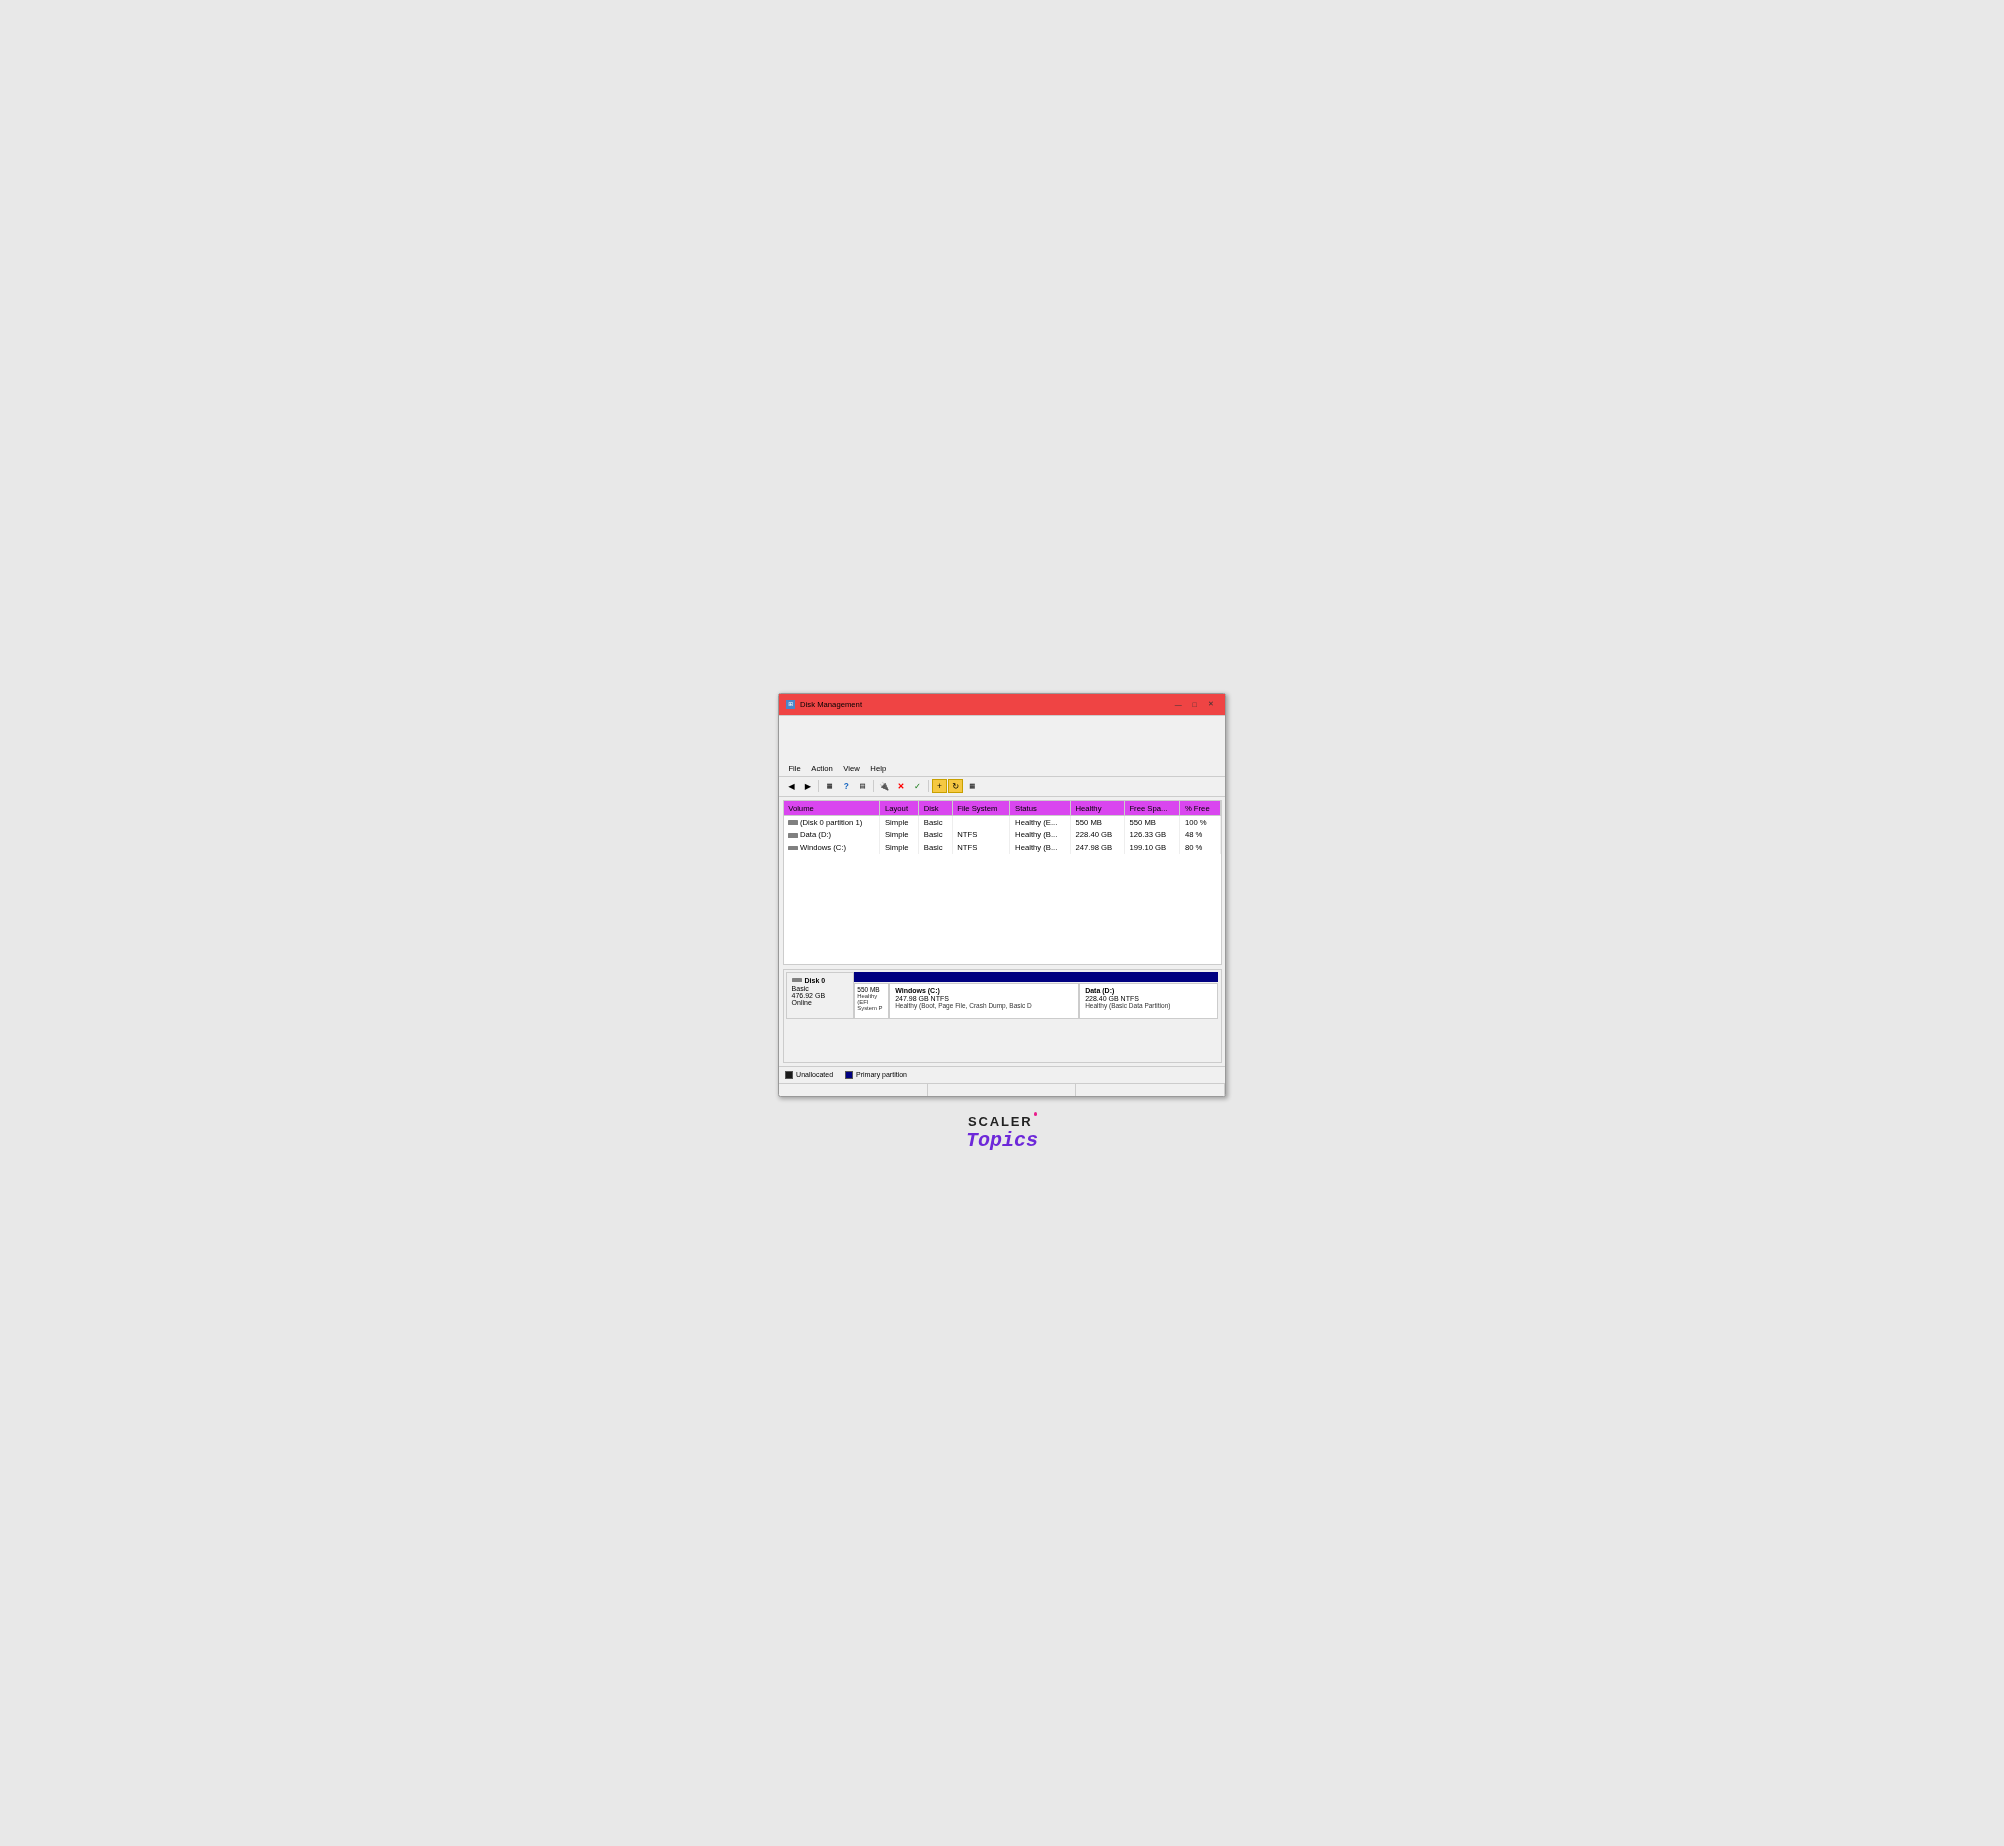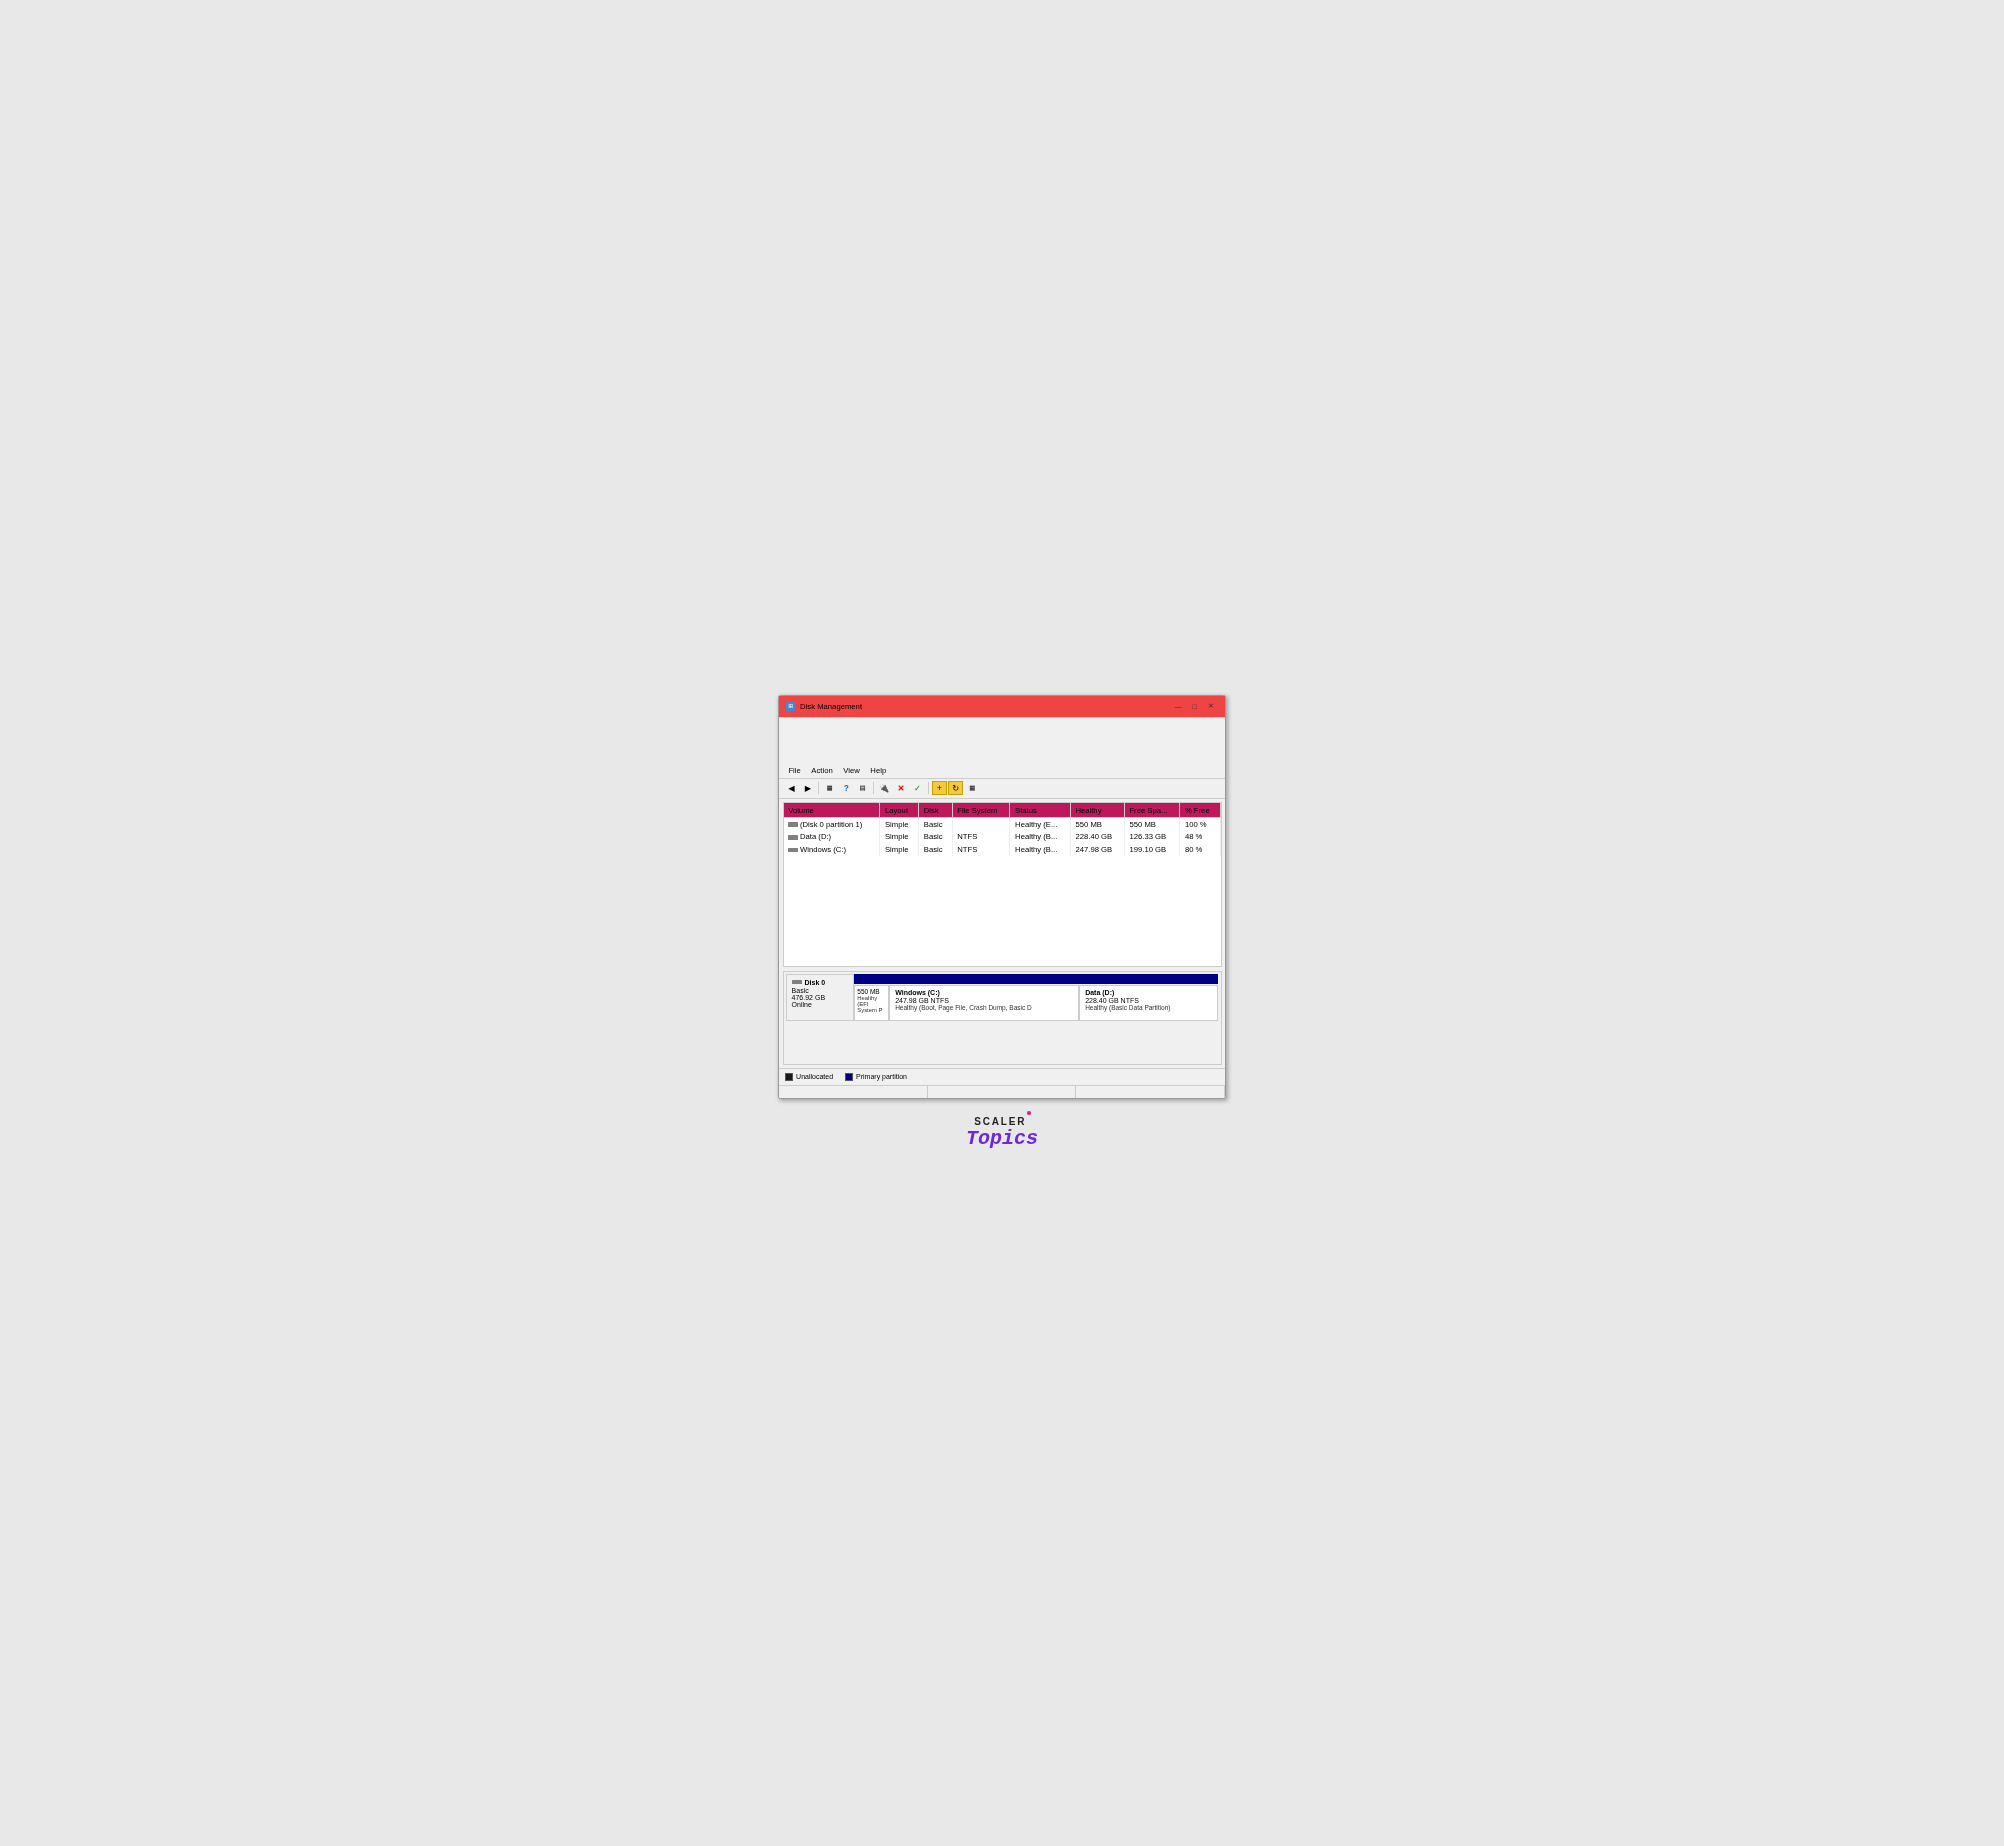--- a/index.html
+++ b/index.html
@@ -129,21 +129,21 @@
       height: 165px;
     }
 
     table {
       width: 100%;
       border-collapse: collapse;
       font-size: 7.7px;
     }
 
     thead tr {
-      background: #be185d;
+      background: #d946ef;
     }
 
     th {
       text-align: left;
       padding: 2.4px 4.7px;
       border-right: 0.6px solid #ccc;
       border-bottom: 1.2px solid #ccc;
       font-weight: normal;
       white-space: nowrap;
       cursor: pointer;
@@ -281,21 +281,21 @@
       font-size: 7px;
     }
 
     
     .branding {
       margin-top: 17.7px;
       text-align: center;
     }
 
     .branding-scaler {
-      font-size: 10px;
+      font-size: 13px;
       font-weight: bold;
       letter-spacing: 1.8px;
       color: #222;
     }
 
     .branding-topics {
       font-size: 20px;
       font-weight: bold;
       color: #6d28d9;
       font-style: italic;

